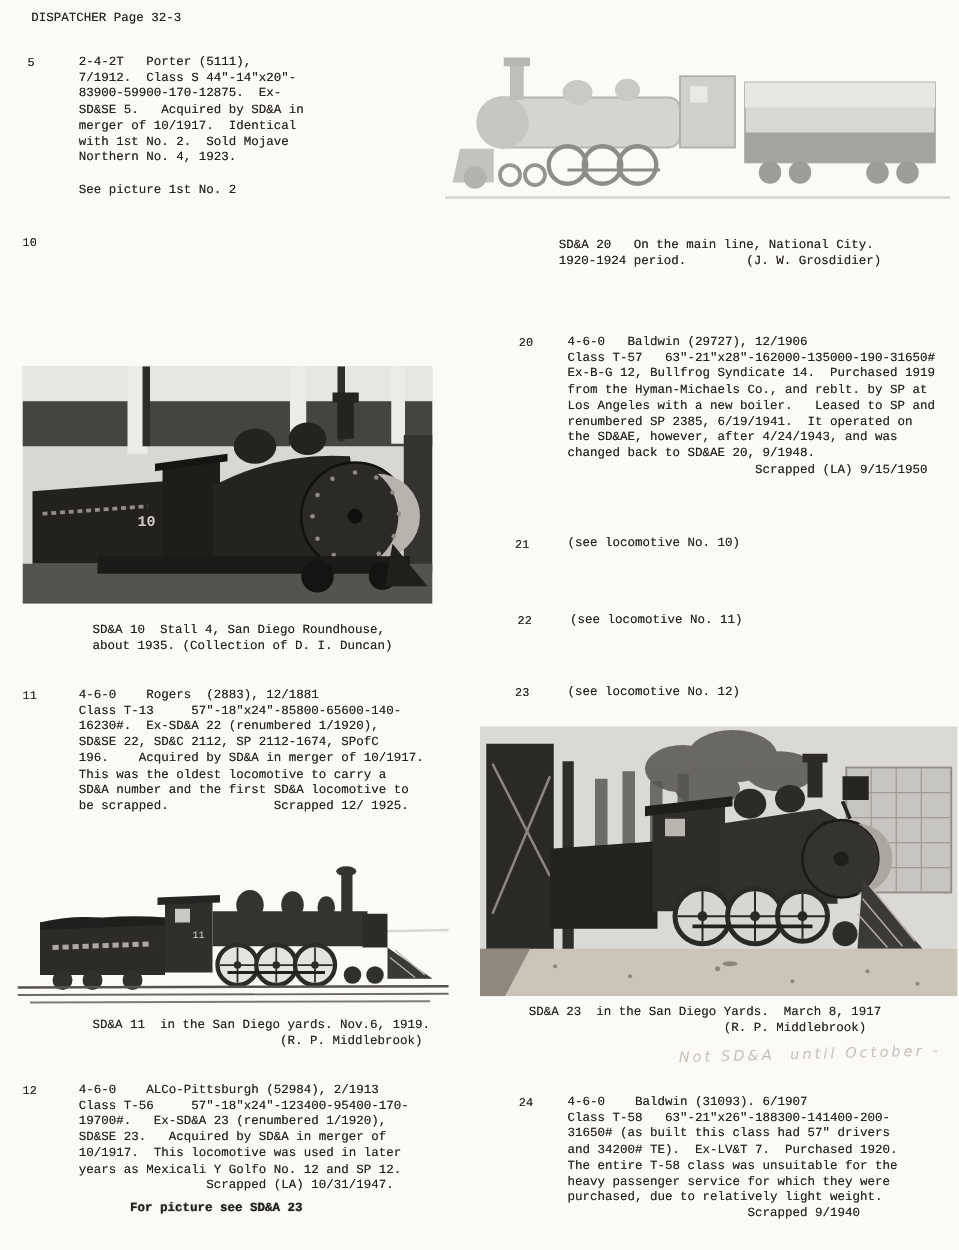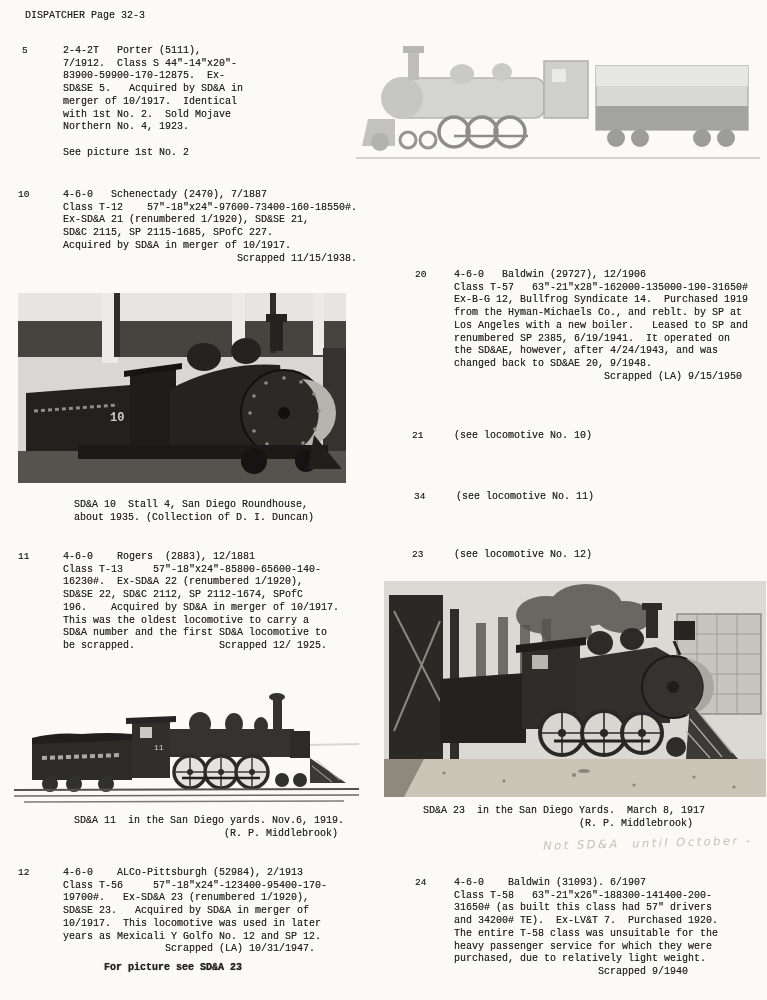--- a/index.html
+++ b/index.html
@@ -84,27 +84,23 @@
     <circle cx="132" cy="108" r="15" fill="none" stroke="#8c8c89" stroke-width="3.5"></circle>
     <circle cx="160" cy="108" r="15" fill="none" stroke="#8c8c89" stroke-width="3.5"></circle>
     <line x1="104" y1="112" x2="178" y2="112" stroke="#8c8c89" stroke-width="2.5"></line>
     <circle cx="266" cy="114" r="9" fill="#9c9c99"></circle>
     <circle cx="290" cy="114" r="9" fill="#9c9c99"></circle>
     <circle cx="352" cy="114" r="9" fill="#9c9c99"></circle>
     <circle cx="376" cy="114" r="9" fill="#9c9c99"></circle>
   </svg>
 
   <div class="num" style="left:18px;top:189px;">10</div>
-  <div class="tblock" style="left:63px;top:189px;">4-6-0   Schenectady (2470), 7/1887
-Class T-12    57"-18"x24"-97600-73400-160-18550#.
-Ex-SD&amp;A 21 (renumbered 1/1920), SD&amp;SE 21,
-SD&amp;C 2115, SP 2115-1685, SPofC 227.
-Acquired by SD&amp;A in merger of 10/1917.
-                             Scrapped 11/15/1938.</div>
-
+
+  <div class="tblock" style="left:447px;top:191px;">SD&amp;A 20   On the main line, National City.
+1920-1924 period.        (J. W. Grosdidier)</div>
 
   <div class="num" style="left:415px;top:269px;">20</div>
   <div class="tblock" style="left:454px;top:269px;">4-6-0   Baldwin (29727), 12/1906
 Class T-57   63"-21"x28"-162000-135000-190-31650#
 Ex-B-G 12, Bullfrog Syndicate 14.  Purchased 1919
 from the Hyman-Michaels Co., and reblt. by SP at
 Los Angeles with a new boiler.   Leased to SP and
 renumbered SP 2385, 6/19/1941.  It operated on
 the SD&amp;AE, however, after 4/24/1943, and was
 changed back to SD&amp;AE 20, 9/1948.
@@ -155,21 +151,21 @@
     <rect x="0" y="158" width="328" height="32" fill="#55534e"></rect>
     <rect x="60" y="152" width="250" height="14" fill="#1b1a18"></rect>
     <circle cx="236" cy="168" r="13" fill="#151412"></circle>
     <circle cx="288" cy="168" r="11" fill="#151412"></circle>
     <path d="M296 142 L324 176 L290 176 Z" fill="#201f1c"></path>
   </svg>
 
   <div class="num" style="left:412px;top:430px;">21</div>
   <div class="tblock" style="left:454px;top:430px;">(see locomotive No. 10)</div>
 
-  <div class="num" style="left:414px;top:491px;">34</div>
+  <div class="num" style="left:414px;top:491px;">22</div>
   <div class="tblock" style="left:456px;top:491px;">(see locomotive No. 11)</div>
 
   <div class="num" style="left:412px;top:549px;">23</div>
   <div class="tblock" style="left:454px;top:549px;">(see locomotive No. 12)</div>
 
   <div class="tblock" style="left:64px;top:499px;margin-left:10px;">SD&amp;A 10  Stall 4, San Diego Roundhouse,
 about 1935. (Collection of D. I. Duncan)</div>
 
   <div class="num" style="left:18px;top:551px;">11</div>
   <div class="tblock" style="left:63px;top:551px;">4-6-0    Rogers  (2883), 12/1881

